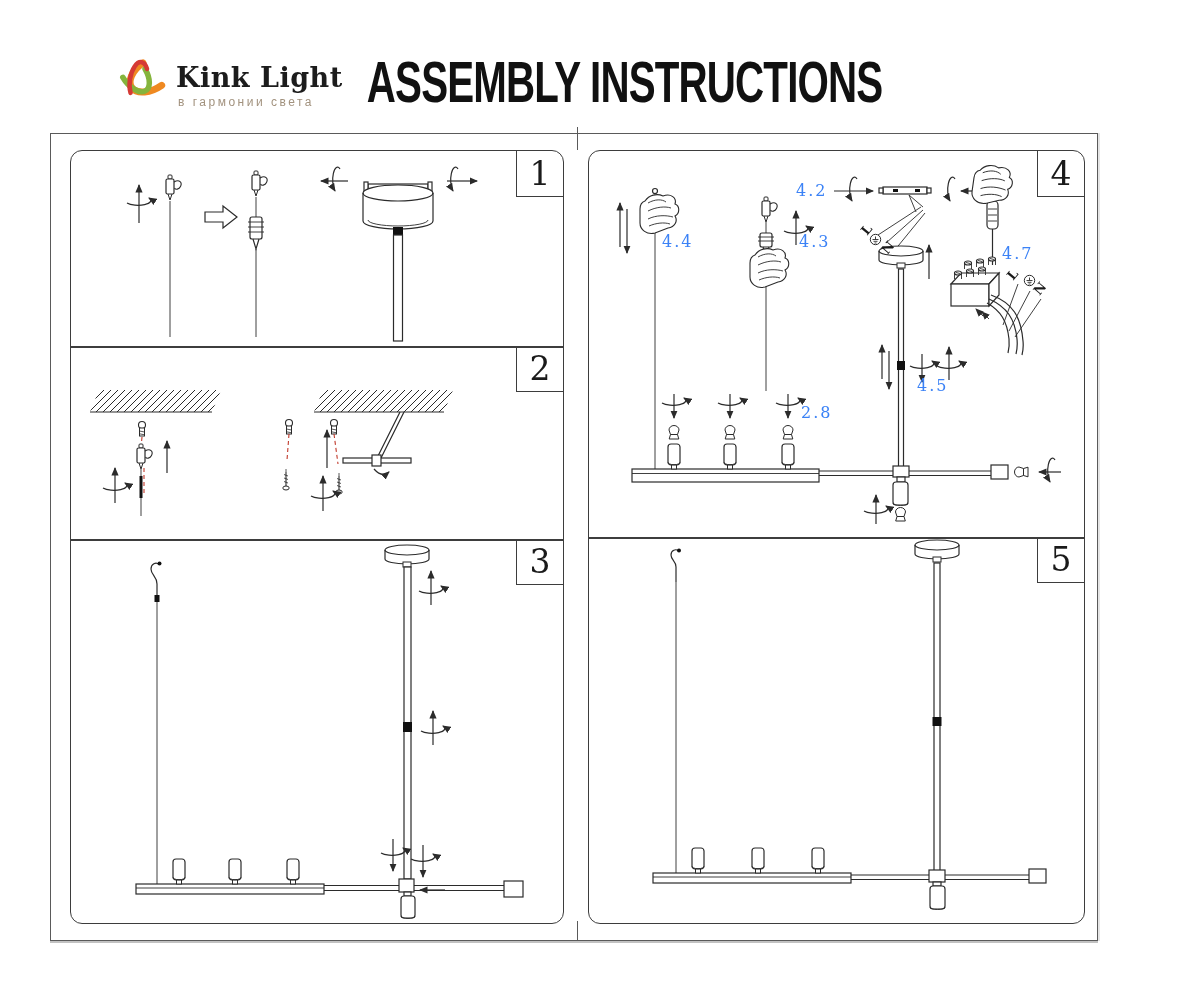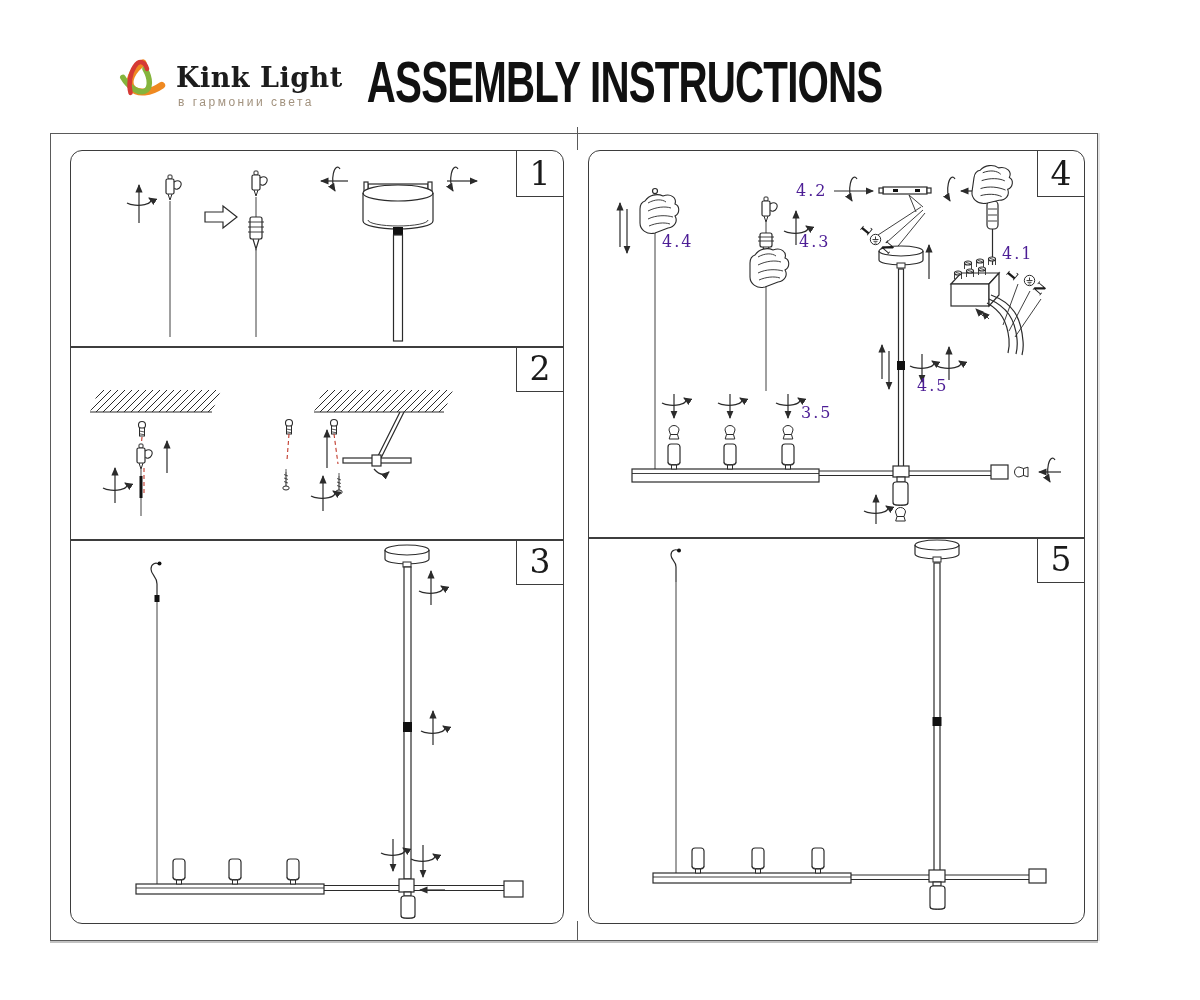--- a/index.html
+++ b/index.html
@@ -13,21 +13,21 @@
               transform:scale(.84,1.18);transform-origin:center top;width:560px;text-align:center;}
   .model{font-size:23px;color:#111;white-space:nowrap;}
   
   .frame{border:1px solid #5a5a5a;box-shadow:0 2px 0 rgba(120,120,120,.45),2px 0 0 rgba(150,150,150,.25);}
   .tick{width:1px;background:#5a5a5a;}
   .pgroup{border:1.6px solid #3d3d3d;border-radius:12px;background:#fff;}
   .divider{height:1.6px;background:#3d3d3d;left:0;right:0;}
   .numbox{width:46px;height:45px;border-left:1.6px solid #3d3d3d;border-bottom:1.6px solid #3d3d3d;
           font-family:"DejaVu Serif",serif;font-size:33px;line-height:45px;text-align:center;color:#1a1a1a;}
   
-  .steplbl{font-family:"DejaVu Serif",serif;font-size:16px;letter-spacing:2px;color:#4c1d95;white-space:nowrap;}
+  .steplbl{font-family:"DejaVu Serif",serif;font-size:16px;letter-spacing:2px;color:#3b82f6;white-space:nowrap;}
   .wirelbl{font-family:"DejaVu Serif",serif;font-size:13px;font-weight:700;color:#1a1a1a;transform:rotate(-50deg);}
   
   .ln{fill:none;stroke:#2b2b2b;stroke-width:1.2;}
   .tn{fill:none;stroke:#2b2b2b;stroke-width:.9;}
   .lnf{fill:#fff;stroke:#2b2b2b;stroke-width:1.2;}
   .blk{fill:#111;stroke:none;}
   .red{fill:none;stroke:#c0392b;stroke-width:1.1;stroke-dasharray:4 3;}
 </style>
 </head>
 <body>
@@ -377,25 +377,25 @@
       <use href="#shade" x="229" y="336"></use>
       <g>
         <rect class="lnf" x="344" y="345" width="8" height="4"></rect>
         <rect class="lnf" x="341" y="349" width="15" height="23" rx="3"></rect>
         <path class="tn" d="M341,370 a7.5,2.5 0 0 0 15,0"></path>
       </g>
     </svg>
   </div>
 
   <div class="abs steplbl" style="left:796px;top:181px">4.2</div>
-  <div class="abs steplbl" style="left:1002px;top:244px">4.1</div>
+  <div class="abs steplbl" style="left:1002px;top:244px">4.7</div>
   <div class="abs steplbl" style="left:662px;top:232px">4.4</div>
   <div class="abs steplbl" style="left:799px;top:232px">4.3</div>
   <div class="abs steplbl" style="left:917px;top:376px">4.5</div>
-  <div class="abs steplbl" style="left:801px;top:403px">3.5</div>
+  <div class="abs steplbl" style="left:801px;top:403px">2.8</div>
 
   <div class="abs wirelbl" style="left:862px;top:222px">L</div>
   <svg class="abs" style="left:869px;top:233px" width="13" height="13" viewBox="0 0 13 13">
     <circle cx="6.5" cy="6.5" r="5.2" fill="#fff" stroke="#2b2b2b" stroke-width="1"></circle>
     <path d="M6.5,3.5 v3 M3.5,6.5 h6 M4.5,8.3 h4 M5.5,10 h2" stroke="#2b2b2b" stroke-width=".9" fill="none"></path>
   </svg>
   <div class="abs wirelbl" style="left:882px;top:240px">N</div>
 
   <div class="abs wirelbl" style="left:1008px;top:267px">L</div>
   <svg class="abs" style="left:1023px;top:274px" width="13" height="13" viewBox="0 0 13 13">

